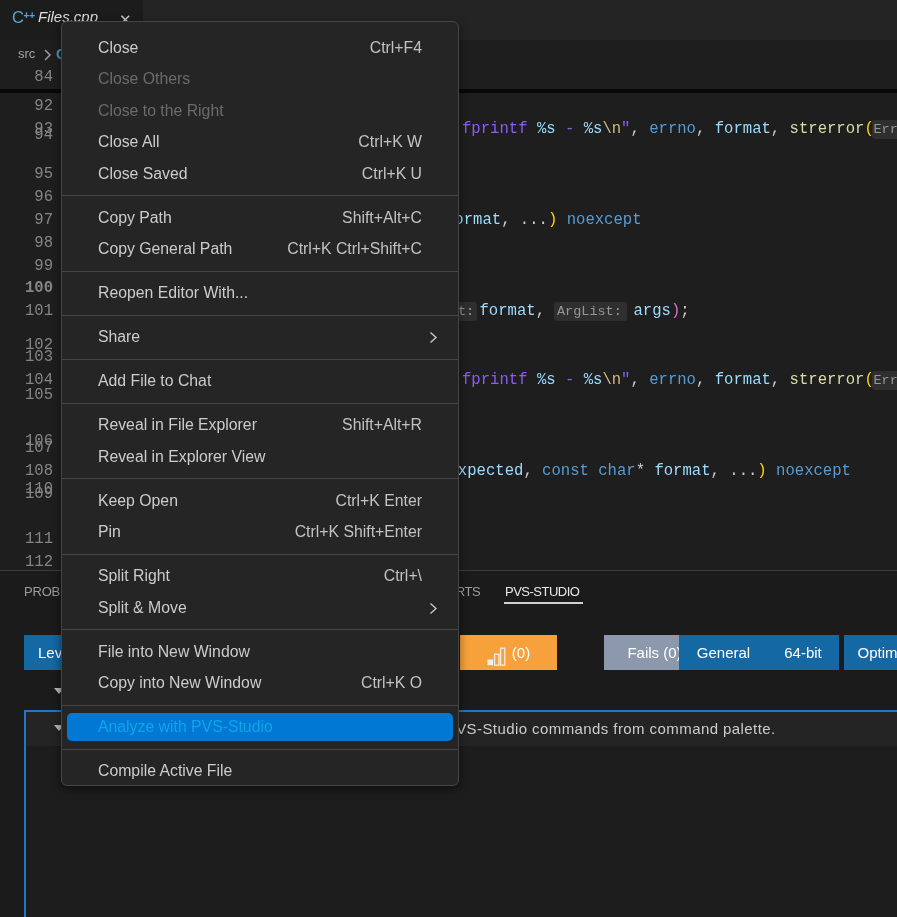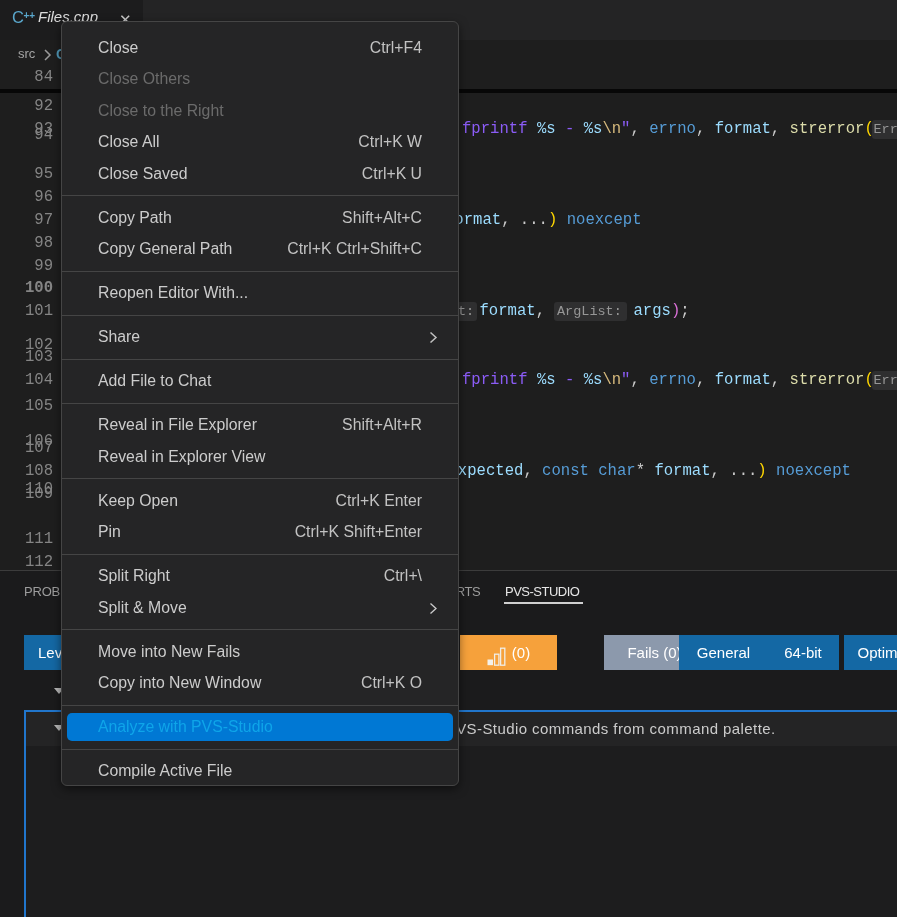--- a/index.html
+++ b/index.html
@@ -84,21 +84,21 @@
     <div class="lnum" style="left:0;top:127px;">95</div>
     <div class="lnum" style="left:0;top:150px;">96</div>
     <div class="lnum" style="left:0;top:173px;">97</div>
     <div class="lnum" style="left:0;top:196px;">98</div>
     <div class="lnum" style="left:0;top:219px;">99</div>
     <div class="lnum" style="left:0;top:241px;font-weight:bold;">100</div>
     <div class="lnum" style="left:0;top:264px;">101</div>
     <div class="lnum" style="left:0;top:298px;">102</div>
     <div class="lnum" style="left:0;top:310px;">103</div>
     <div class="lnum" style="left:0;top:333px;">104</div>
-    <div class="lnum" style="left:0;top:359px;">105</div>
+    <div class="lnum" style="left:0;top:348px;">105</div>
     <div class="lnum" style="left:0;top:378px;margin-top:16px;">106</div>
     <div class="lnum" style="left:0;top:401px;">107</div>
     <div class="lnum" style="left:0;top:424px;">108</div>
     <div class="lnum" style="left:0;top:447px;">109</div>
     <div class="lnum" style="left:0;top:442px;text-align:right;">110</div>
     <div class="lnum" style="left:0;top:492px;">111</div>
     <div class="lnum" style="left:0;top:515px;">112</div>
 
     <div class="cl" style="left:462px;top:82px;"><span class="str">fprintf </span><span class="fmt">%s</span><span class="str"> - </span><span class="fmt">%s</span><span class="esc">\n</span><span class="str">"</span><span class="pun">, </span><span class="mac">errno</span><span class="pun">, </span><span class="var">format</span><span class="pun">, </span><span class="fn">strerror</span><span class="b1">(</span></div>
     <div class="chip" style="left:872px;top:84px;padding:0 1.5px;">Errno:</div>
@@ -214,21 +214,21 @@
       <span class="sc">Ctrl+\</span>
     </div>
     <div class="mi">
       <span class="lab">Split &amp; Move</span>
       <svg class="chev" width="9" height="13" viewBox="0 0 9 13">
         <path d="M1.5 1.5 L7 6.5 L1.5 11.5" fill="none" stroke="#cccccc" stroke-width="1.3"></path>
       </svg>
     </div>
     <div class="msep"></div>
     <div class="mi">
-      <span class="lab">Move into New Fails</span>
+      <span class="lab">File into New Window</span>
     </div>
     <div class="mi">
       <span class="lab">Copy into New Window</span>
       <span class="sc">Ctrl+K O</span>
     </div>
     <div class="msep"></div>
     <div class="mi sel">
       <span class="lab">Analyze with PVS-Studio</span>
     </div>
     <div class="msep"></div>

